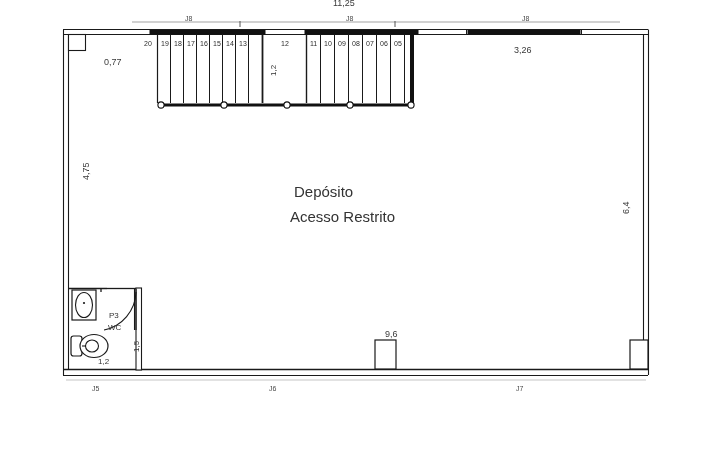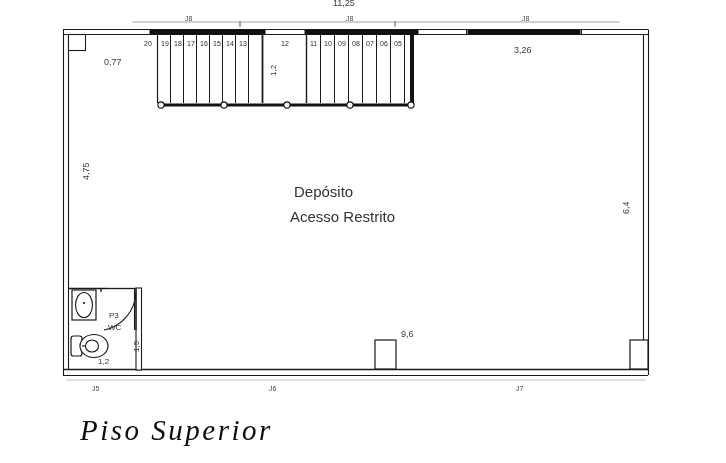--- a/index.html
+++ b/index.html
@@ -208,21 +208,20 @@
   <div class="lbl lbl-step" style="left:394px; top:40px;">05</div>
 
   <div class="lbl lbl-room" style="left:294px; top:184px;">Depósito</div>
   <div class="lbl lbl-room" style="left:290px; top:209px;">Acesso Restrito</div>
 
   <div class="lbl lbl-small" style="left:109px; top:289px;margin-top:23px;">P3</div>
   <div class="lbl lbl-small" style="left:108px; top:324px;text-align:center;">WC</div>
   <div class="lbl lbl-small" style="left:98px; top:358px;">1,2</div>
   <div class="lbl lbl-small rot90" style="left:133px; top:352px;">1,5</div>
 
-  <div class="lbl lbl-dim" style="left:385px; top:330px;margin-left:16px;">9,6</div>
+  <div class="lbl lbl-dim" style="left:385px; top:330px;">9,6</div>
 
   <div class="lbl lbl-jnt" style="left:92px; top:385px;">J5</div>
   <div class="lbl lbl-jnt" style="left:269px; top:385px;">J6</div>
   <div class="lbl lbl-jnt" style="left:516px; top:385px;">J7</div>
 
-  <div class="title-text" style="left:80px; top:414px;">Piso Superior</div>
 
 </div>
 
 </body></html>

